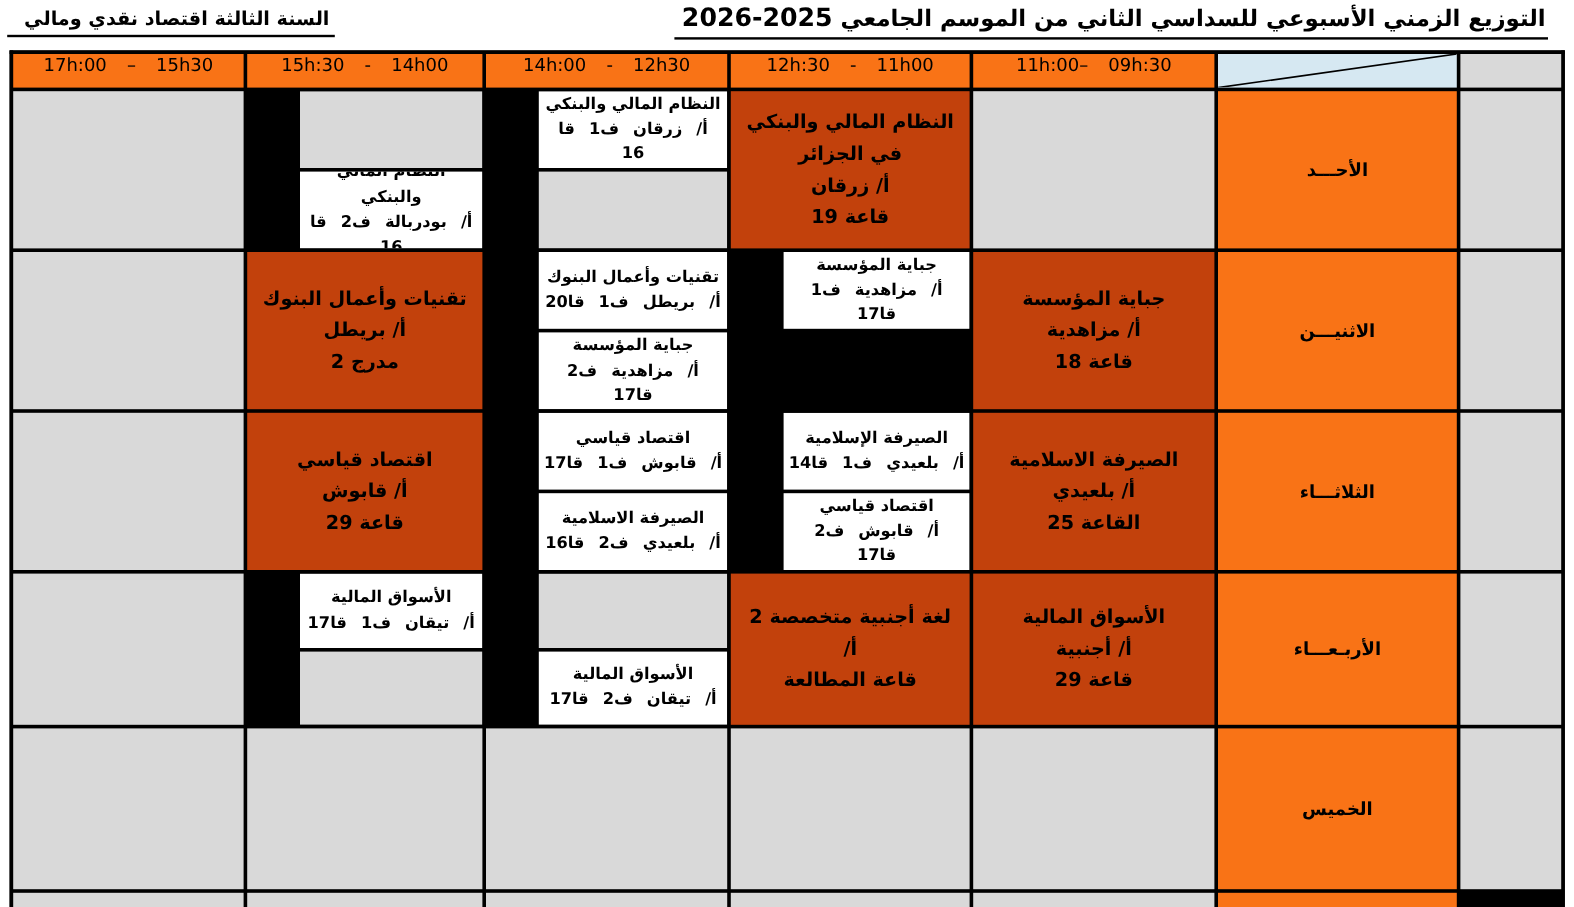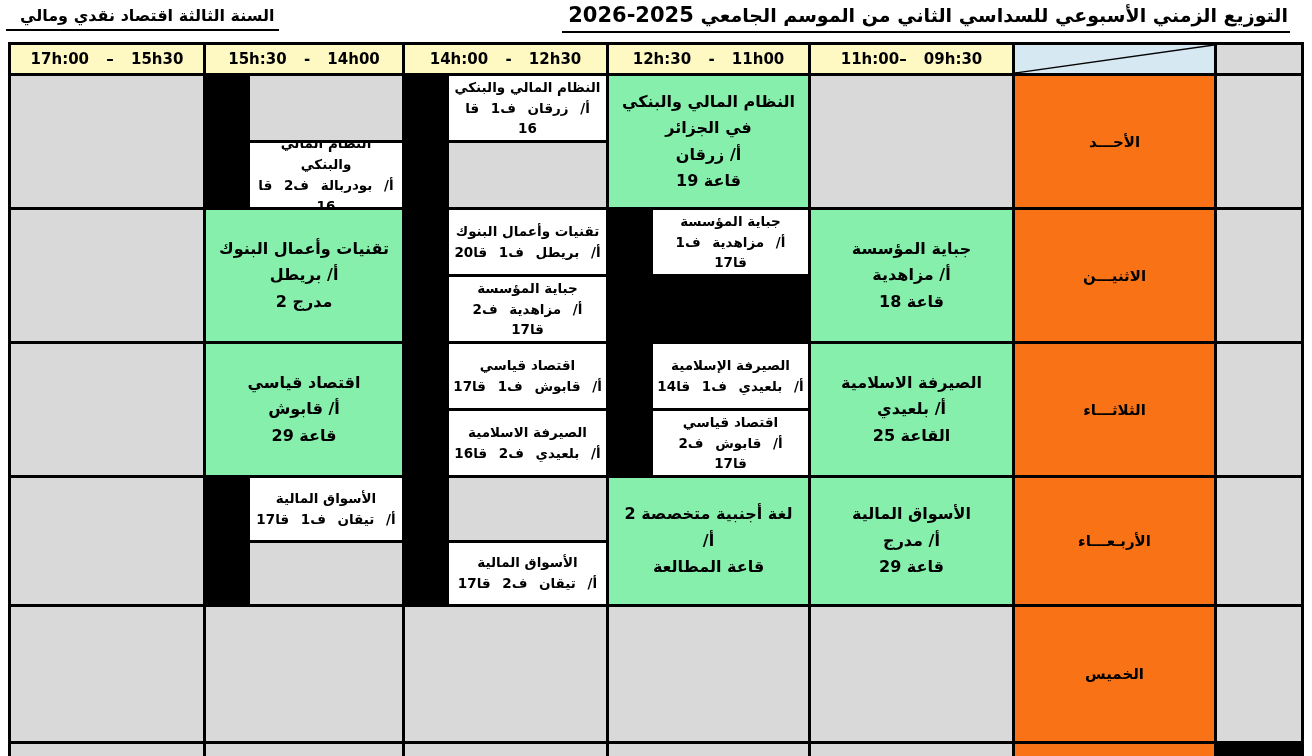--- a/index.html
+++ b/index.html
@@ -23,29 +23,29 @@
   
   #grid{
     position:absolute;left:8px;top:42px;
     display:grid;
     grid-template-columns:192px 196px 201px 199px 201px 199px 84px;
     grid-template-rows:28px 131px 131px 131px 126px 134px 12px;
     gap:3px;background:#000;border:3px solid #000;border-bottom:none;
   }
   .cell{overflow:hidden;}
   .headcell{
-    background:#fef9c3;display:flex;align-items:center;justify-content:center;
-    font-weight:bold;font-size:15px;
+    background:#f97316;display:flex;align-items:flex-start;justify-content:center;
+    font-weight:normal;font-size:15px;
   }
   .headcell .time{word-spacing:12px;white-space:nowrap;}
   .diag{background:#d6e8f2;position:relative;}
   .diag svg{position:absolute;inset:0;width:100%;height:100%;}
   .empty{background:#d9d9d9;}
   .session{
-    background:#86efac;direction:rtl;
+    background:#c2410c;direction:rtl;
     display:flex;flex-direction:column;align-items:center;justify-content:center;
     text-align:center;font-weight:bold;font-size:16px;line-height:1.65;padding:2px 6px;
   }
   .split{background:#000;display:grid;grid-template-rows:1fr 1fr;gap:3px;padding-left:44px;}
   .sub{overflow:hidden;}
   .sub.whitecell{
     background:#ffffff;direction:rtl;
     display:flex;flex-direction:column;align-items:center;justify-content:center;
     text-align:center;font-weight:bold;font-size:13.5px;line-height:1.55;padding:1px 4px;
   }
@@ -194,21 +194,21 @@
         <div class="line detail">أ/ تيقان ف2 قا17</div>
       </div>
     </div>
     <div class="cell session">
       <div class="line">لغة أجنبية متخصصة 2</div>
       <div class="line">أ/</div>
       <div class="line">قاعة المطالعة</div>
     </div>
     <div class="cell session">
       <div class="line">الأسواق المالية</div>
-      <div class="line">أ/ مدرج</div>
+      <div class="line">أ/ أجنبية</div>
       <div class="line">قاعة 29</div>
     </div>
     <div class="cell daycell">الأربـعـــاء</div>
     <div class="cell empty"></div>
     <div class="cell empty"></div>
     <div class="cell empty"></div>
     <div class="cell empty"></div>
     <div class="cell empty"></div>
     <div class="cell empty"></div>
     <div class="cell daycell">الخميس</div>

